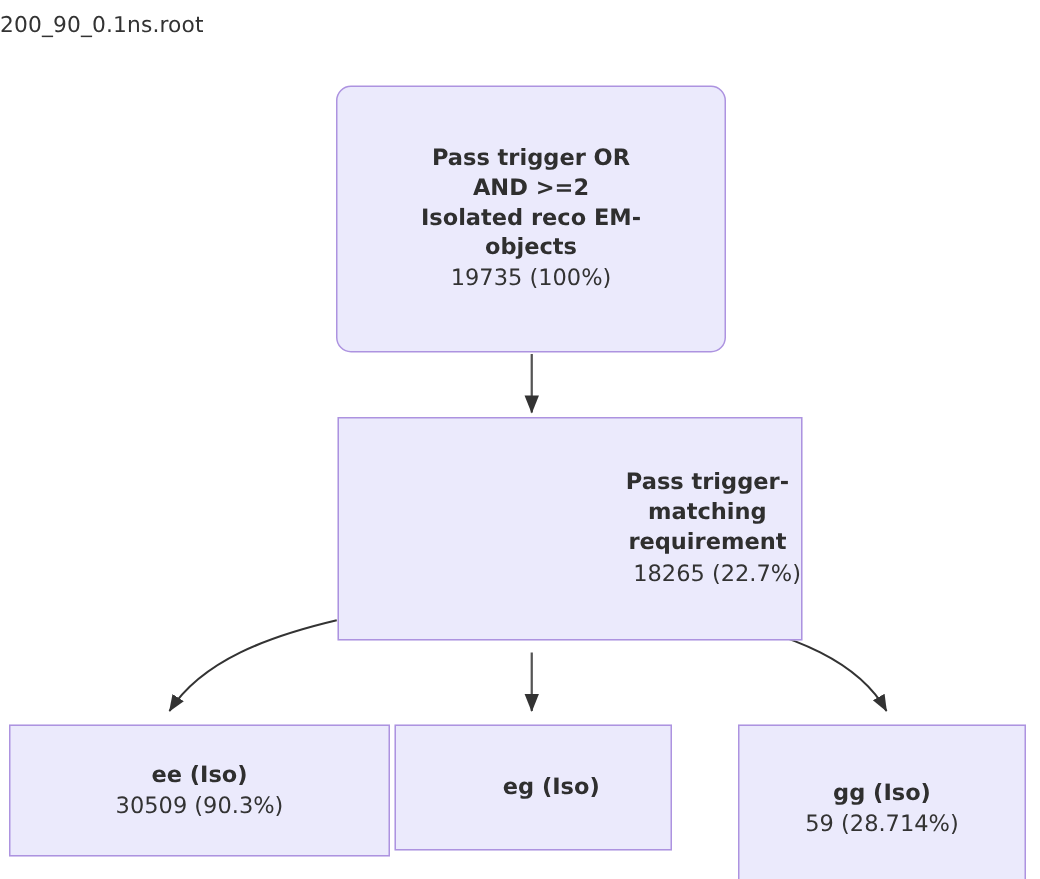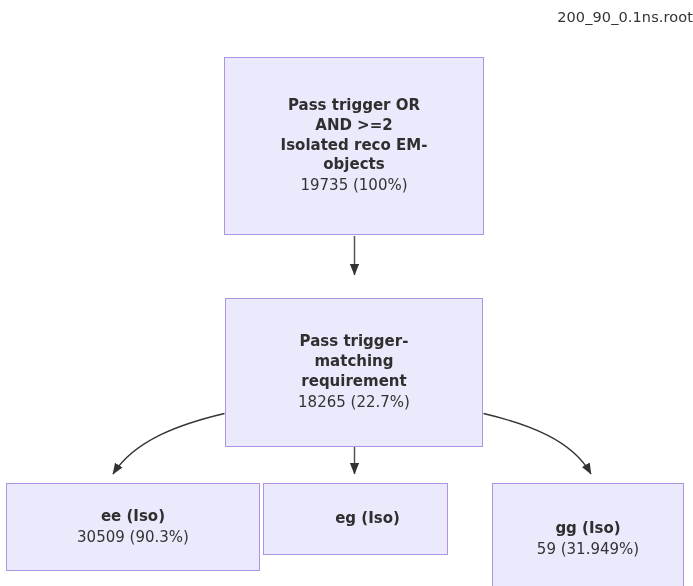--- a/index.html
+++ b/index.html
@@ -23,21 +23,21 @@
     width: 693px;
     height: 586px;
   }
 
   
   .chart-title {
     position: absolute;
     left: 0;
     top: 9px;
     width: 693px;
-    text-align: right;
+    text-align: left;
     font-size: 14.5px;
     font-weight: normal;
     color: #333333;
     letter-spacing: 0.1px;
     white-space: nowrap;
   }
 
   
   .edge-layer {
     position: absolute;
@@ -69,24 +69,24 @@
     padding: 0 8px;
   }
   .node .node-count {
     font-weight: normal;
     font-size: 15px;
     color: #333333;
     margin-top: 1px;
   }
 
   
-  #node-root      { left: 224px; top: 57px;  width: 260px; height: 178px; }
-  #node-match     { left: 225px; top: 298px; width: 258px; height: 149px; }
+  #node-root      { left: 224px; top: 57px;  width: 260px; height: 178px; border-radius: 10px; }
+  #node-match     { left: 225px; top: 278px; width: 310px; height: 149px; align-items: flex-end; }
   #node-ee        { left: 6px;   top: 483px; width: 254px; height: 88px;  }
-  #node-eg        { left: 263px; top: 483px; width: 185px; height: 72px; padding-left: 24px;  }
+  #node-eg        { left: 263px; top: 483px; width: 185px; height: 84px; padding-left: 24px;  }
   #node-gg        { left: 492px; top: 483px; width: 192px; height: 112px;  }
 </style>
 </head>
 <body>
 
 <div id="diagram-root">
 
   <div class="chart-title">200_90_0.1ns.root</div>
 
   <svg class="edge-layer" width="693" height="586" viewBox="0 0 693 586">
@@ -124,16 +124,16 @@
     <div class="node-label">ee (Iso)</div>
     <div class="node-count">30509 (90.3%)</div>
   </div>
 
   <div class="node" id="node-eg">
     <div class="node-label">eg (Iso)</div>
   </div>
 
   <div class="node" id="node-gg">
     <div class="node-label">gg (Iso)</div>
-    <div class="node-count">59 (31.949%)</div>
+    <div class="node-count">59 (28.714%)</div>
   </div>
 
 </div>
 
 </body></html>

